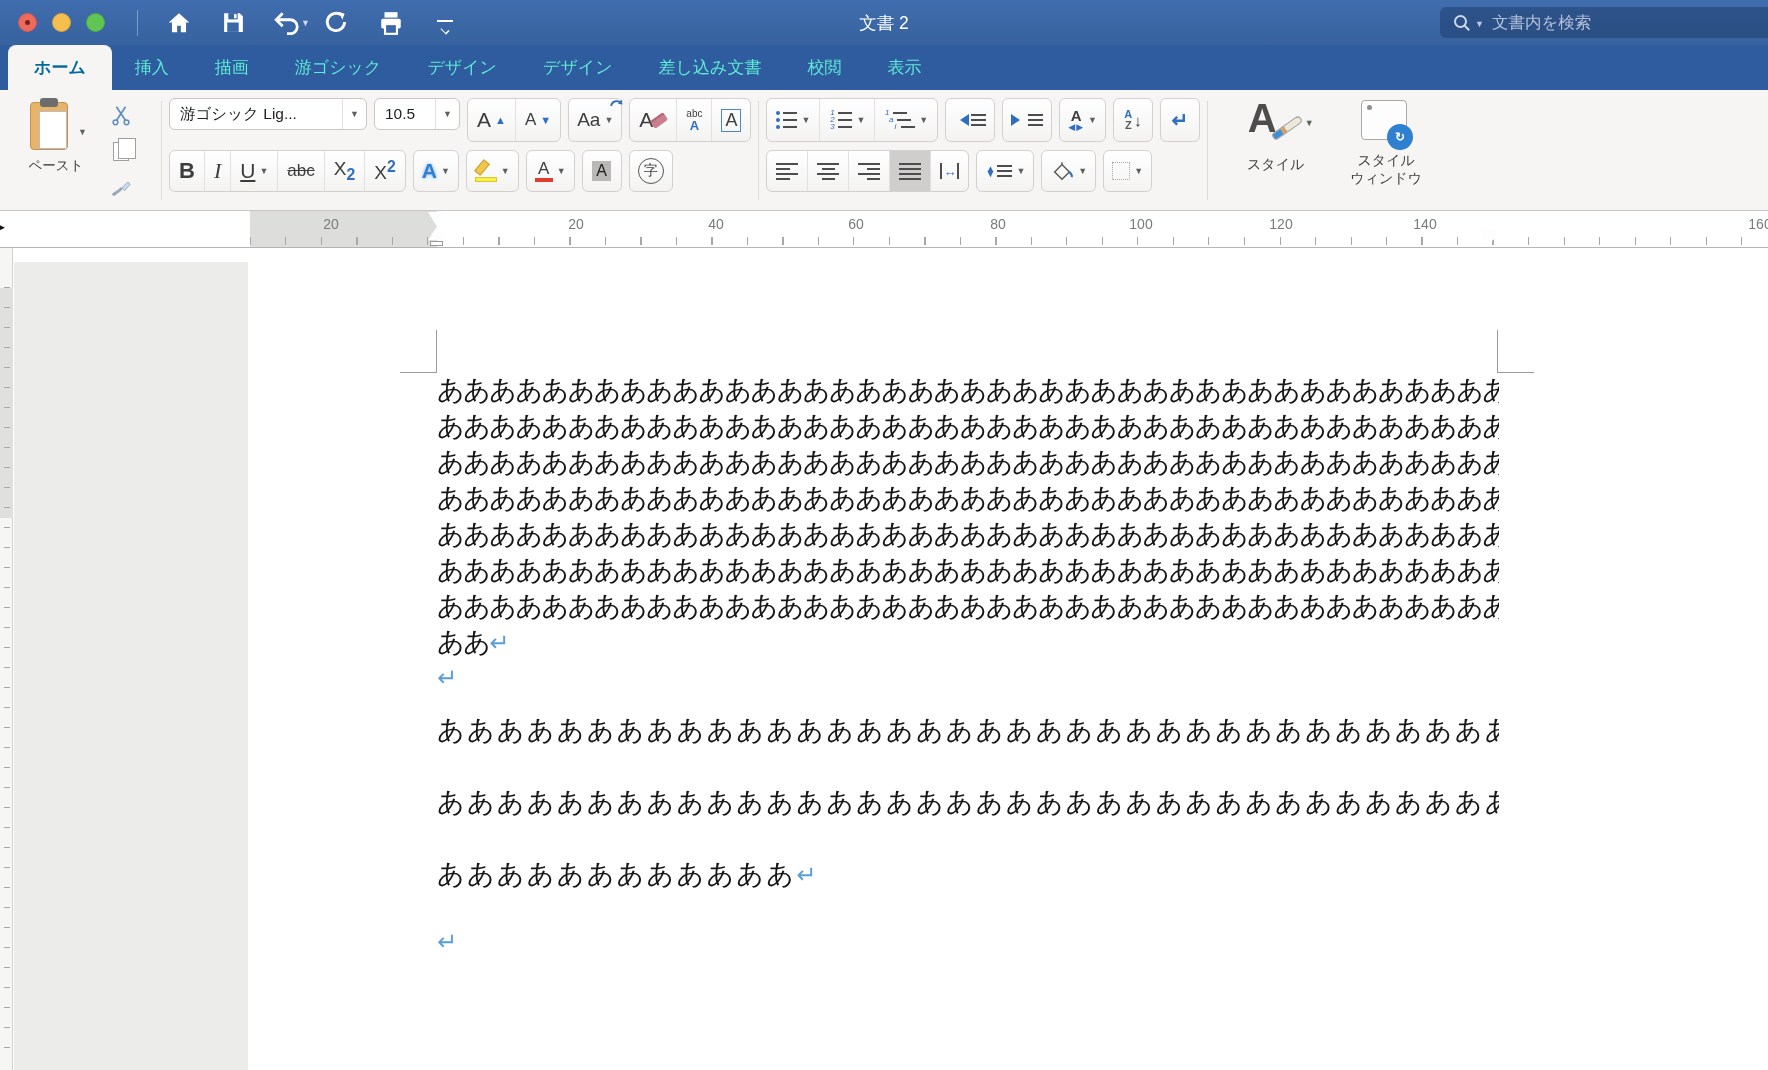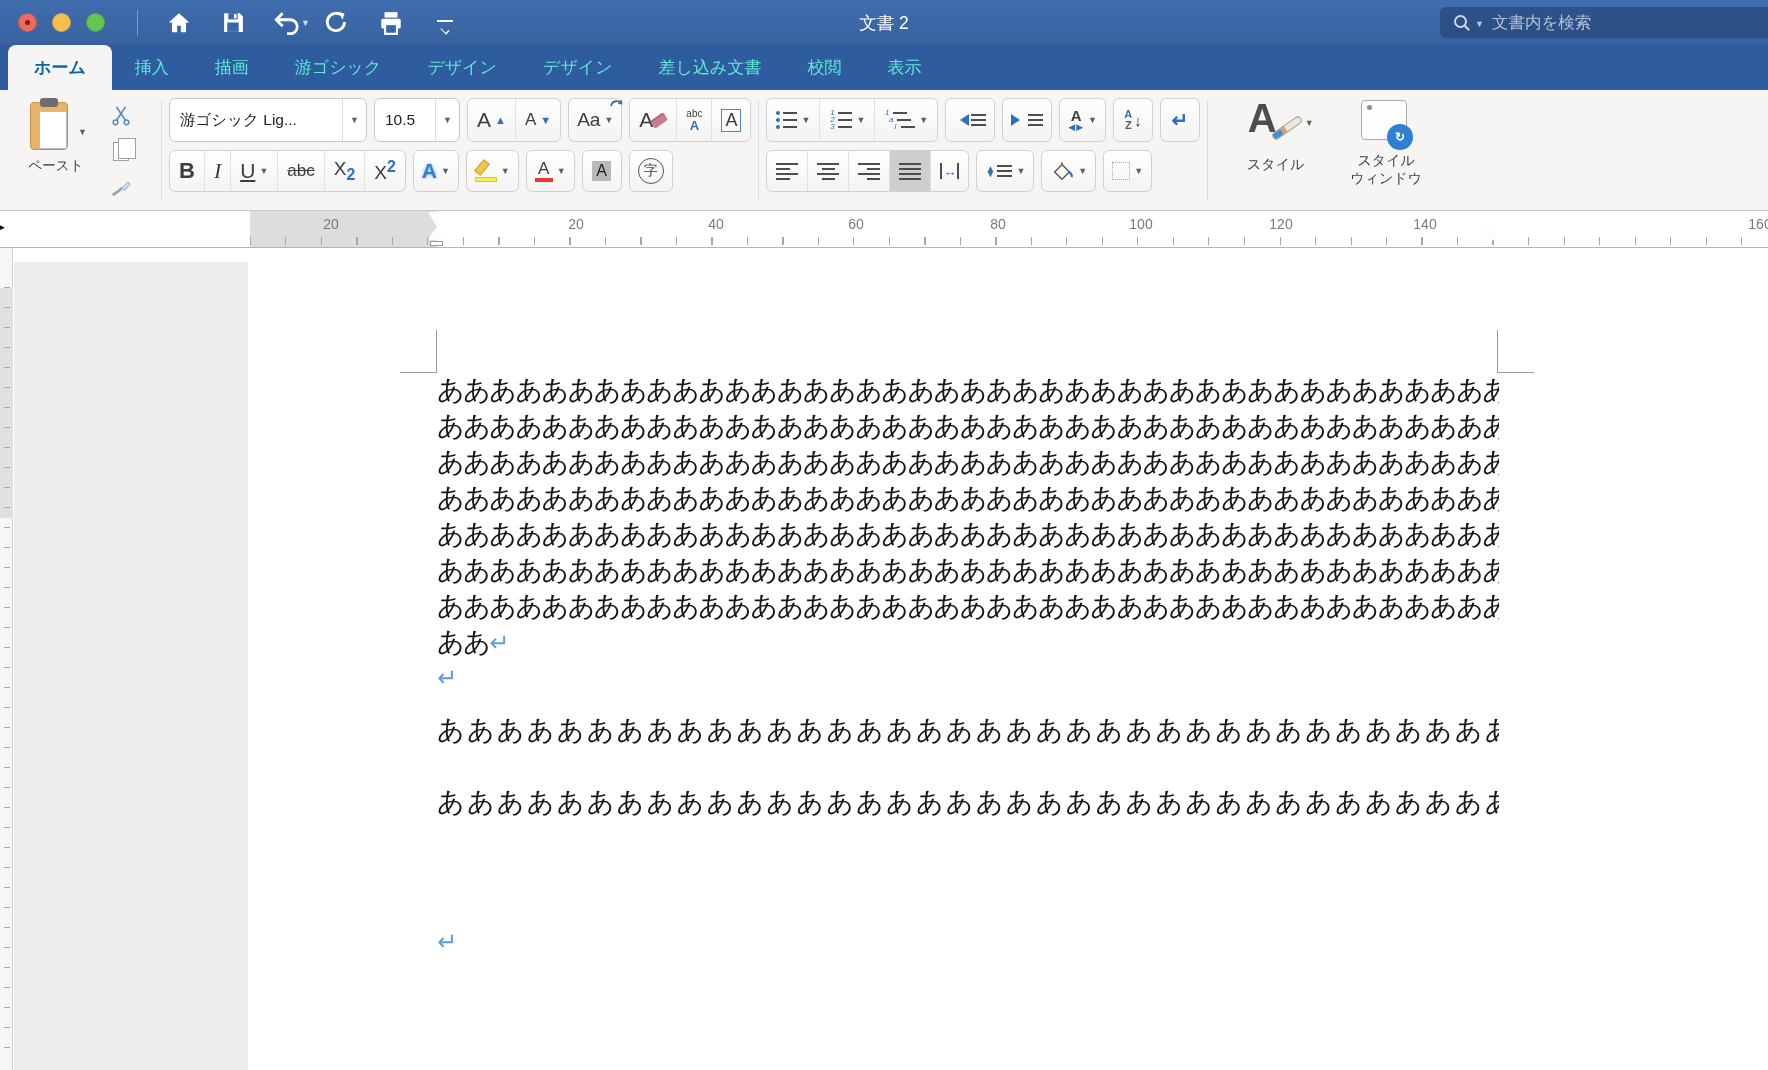--- a/index.html
+++ b/index.html
@@ -76,21 +76,21 @@
   .mini-col { position:absolute; left:100px; top:8px; display:flex; flex-direction:column;
     gap:12px; align-items:center; }
   .mini-btn { background:none; border:none; padding:0; width:30px; height:24px;
     display:flex; align-items:center; justify-content:center; }
   .copy-ic { position:relative; width:16px; height:19px; background:#fff; border:1px solid #9f9f9f; }
   .copy-ic::before { content:""; position:absolute; left:4px; top:-5px; width:16px; height:19px;
     background:#fff; border:1px solid #9f9f9f; }
 
   
   .combo { background:#fff; border:1px solid #c9c8c7; border-radius:6px; display:flex;
-    align-items:center; height:44px; }
+    align-items:center; height:32px; }
   .combo .val { padding:0 10px; font-size:15.5px; color:#1f1f1f; white-space:nowrap;
     overflow:hidden; flex:1; }
   .combo .cdd { border-left:1px solid #e0dfde; height:100%; width:24px; display:flex;
     align-items:center; justify-content:center; }
   .fname { width:198px; }
   .fsize { width:86px; }
   .g-b { font-weight:bold; font-size:22px; color:#3d3d3d; }
   .g-i { font-style:italic; font-family:"Liberation Serif",serif; font-size:22px; color:#3d3d3d; }
   .g-u { font-size:21px; color:#3d3d3d; text-decoration:underline; }
   .g-strike { font-size:17px; color:#3d3d3d; text-decoration:line-through; }
@@ -630,16 +630,17 @@
     <div class="dline" style="top:268px">あああああああああああああああああああああああああああああああああああああああああ</div>
     <div class="dline" style="top:304px">あああああああああああああああああああああああああああああああああああああああああ</div>
     <div class="dline" style="top:340px">あああああああああああああああああああああああああああああああああああああああああ</div>
 
     <div class="dline" style="top:376px"><span>ああ</span><span class="pilcrow">↵</span></div>
 
     <div class="pline" style="top:412px"><span class="pilcrow">↵</span></div>
 
     <div class="sline" style="top:446px">ああああああああああああああああああああああああああああああああああああ</div>
     <div class="sline" style="top:518px">ああああああああああああああああああああああああああああああああああああ</div>
+    <div class="sline" style="top:590px"><span>ああああああああああああ</span><span class="pilcrow">↵</span></div>
 
     <div class="pline" style="top:676px"><span class="pilcrow">↵</span></div>
   </div>
 </div>
 
 </body></html>

